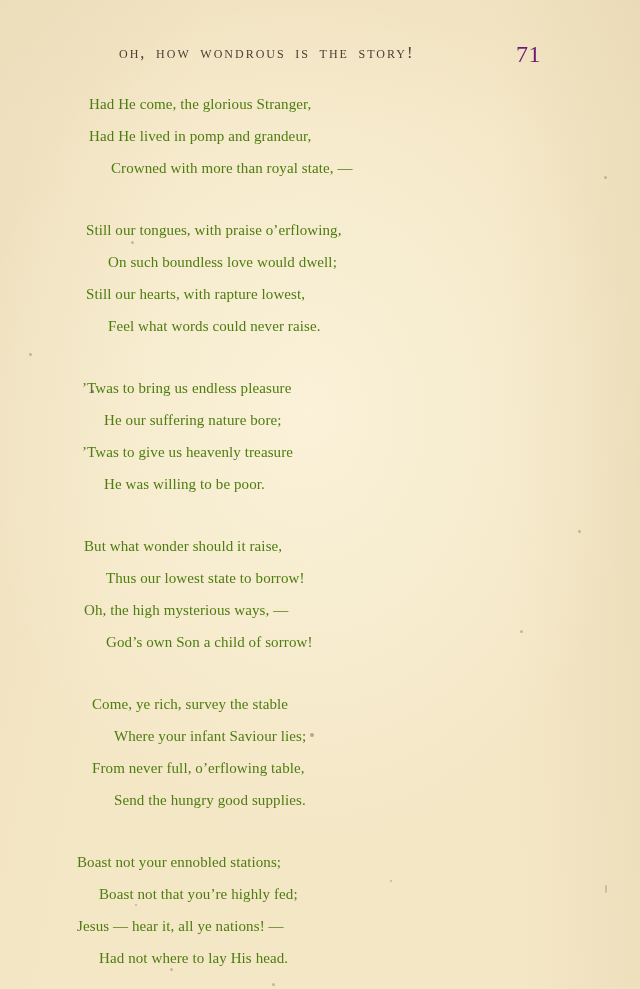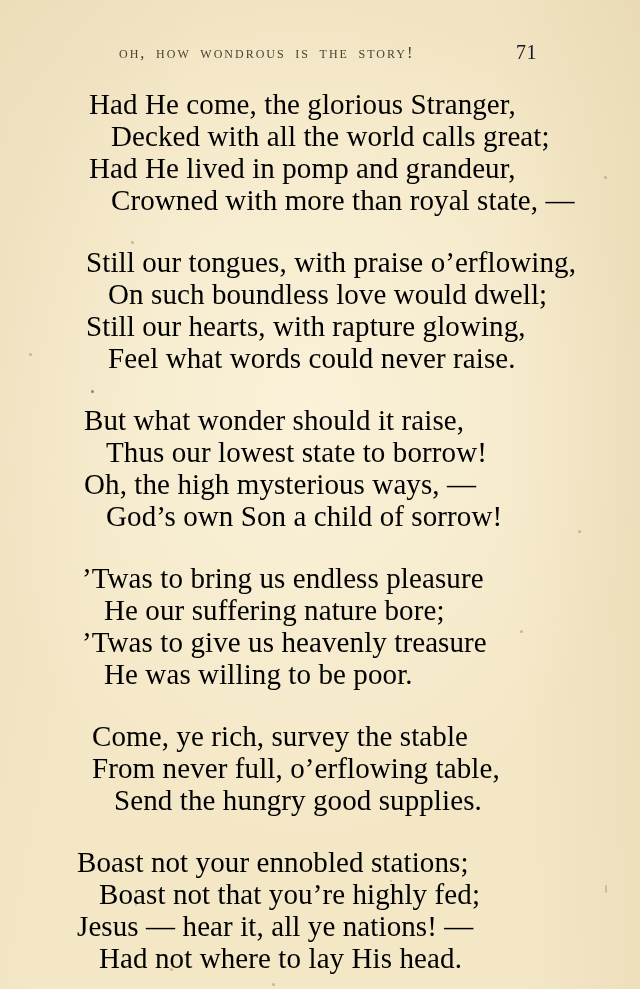--- a/index.html
+++ b/index.html
@@ -50,40 +50,40 @@
     word-spacing: 3.5px;
     color: #4a4035;
     white-space: nowrap;
     font-variant: small-caps;
     text-transform: lowercase;
   }
   .runhead-folio {
     position: absolute;
     left: 516px;
     top: -2px;
-    font-size: 20px;
+    font-size: 24px;
     letter-spacing: 0.5px;
-    color: #0f172a;
+    color: #701a75;
   }
 
   
   .poem {
     position: absolute;
     top: 88px;
     left: 0;
     width: 640px;
   }
   .stanza {
     margin: 0 0 30px 0;
     padding: 0;
   }
   .line {
-    font-size: 29px;
+    font-size: 15px;
     line-height: 32px;
-    color: #000000;
+    color: #4d7c0f;
     white-space: pre;
     letter-spacing: 0.1px;
   }
   .line.indent {
     padding-left: 22px;
   }
 
   
   .stanza.s1 { margin-left: 89px; }
   .stanza.s2 { margin-left: 86px; }
@@ -121,48 +121,48 @@
 
   <div class="runhead">
     <div class="runhead-title">Oh, how wondrous is the story!</div>
     <div class="runhead-folio">71</div>
   </div>
 
   <div class="poem">
 
     <div class="stanza s1">
       <div class="line">Had He come, the glorious Stranger,</div>
-      <div class="line indent">Decked with all the world calls great;</div>
       <div class="line">Had He lived in pomp and grandeur,</div>
       <div class="line indent">Crowned with more than royal state, —</div>
     </div>
 
     <div class="stanza s2">
       <div class="line">Still our tongues, with praise o’erflowing,</div>
       <div class="line indent">On such boundless love would dwell;</div>
-      <div class="line">Still our hearts, with rapture glowing,</div>
+      <div class="line">Still our hearts, with rapture lowest,</div>
       <div class="line indent">Feel what words could never raise.</div>
+    </div>
+
+    <div class="stanza s4">
+      <div class="line">’Twas to bring us endless pleasure</div>
+      <div class="line indent">He our suffering nature bore;</div>
+      <div class="line">’Twas to give us heavenly treasure</div>
+      <div class="line indent">He was willing to be poor.</div>
     </div>
 
     <div class="stanza s3">
       <div class="line">But what wonder should it raise,</div>
       <div class="line indent">Thus our lowest state to borrow!</div>
       <div class="line">Oh, the high mysterious ways, —</div>
       <div class="line indent">God’s own Son a child of sorrow!</div>
     </div>
 
-    <div class="stanza s4">
-      <div class="line">’Twas to bring us endless pleasure</div>
-      <div class="line indent">He our suffering nature bore;</div>
-      <div class="line">’Twas to give us heavenly treasure</div>
-      <div class="line indent">He was willing to be poor.</div>
-    </div>
-
     <div class="stanza s5">
       <div class="line">Come, ye rich, survey the stable</div>
+      <div class="line indent">Where your infant Saviour lies;</div>
       <div class="line">From never full, o’erflowing table,</div>
       <div class="line indent">Send the hungry good supplies.</div>
     </div>
 
     <div class="stanza s6">
       <div class="line">Boast not your ennobled stations;</div>
       <div class="line indent">Boast not that you’re highly fed;</div>
       <div class="line">Jesus — hear it, all ye nations! —</div>
       <div class="line indent">Had not where to lay His head.</div>
     </div>

